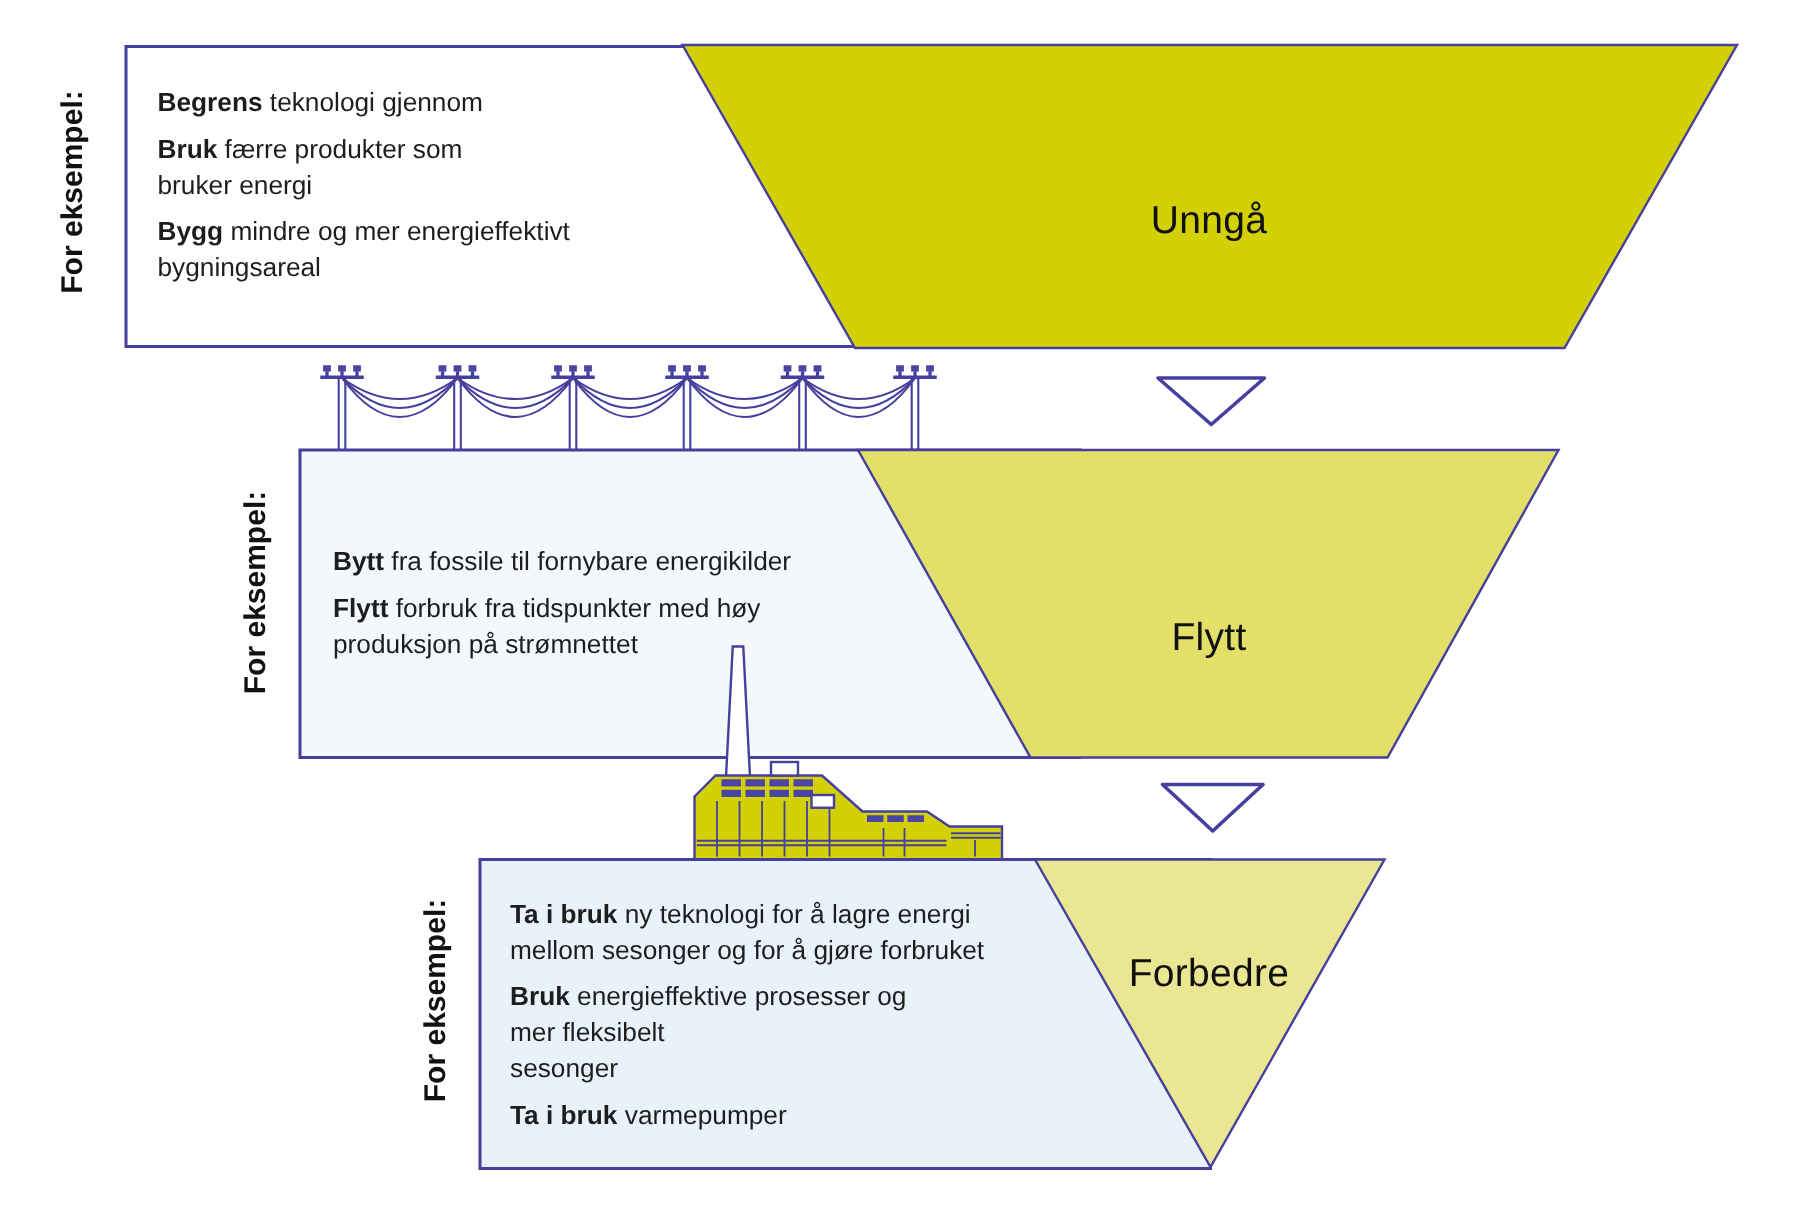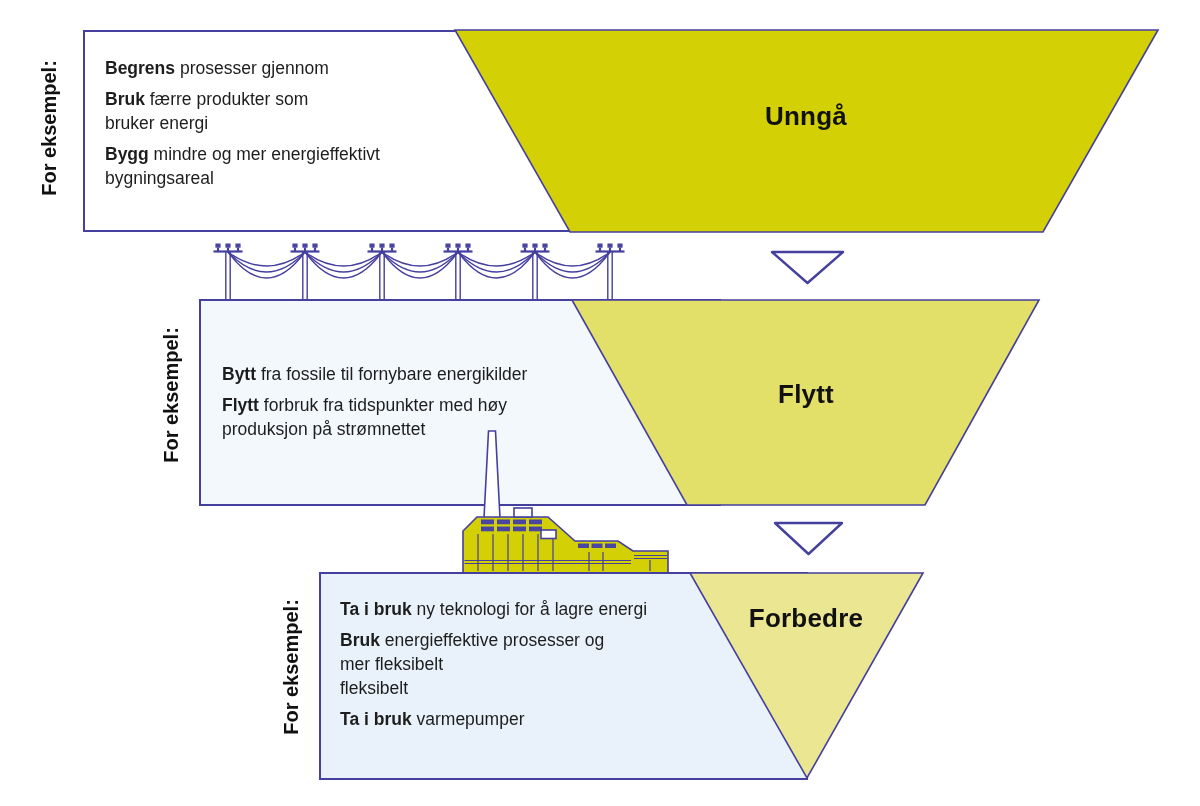--- a/index.html
+++ b/index.html
@@ -18,22 +18,22 @@
   .arrow{fill:#ffffff;stroke-width:2.4;stroke-linejoin:round;}
   .txt{position:absolute;font-size:17.5px;line-height:24px;}
   .line{white-space:nowrap;}
   .line b{font-weight:700;text-align:right;}
   .para{margin-top:7px;}
   .side-label{
     position:absolute;font-weight:700;font-size:20px;white-space:nowrap;color:#111;
     transform:translate(-50%,-50%) rotate(-90deg);
   }
   .shape-title{
-    position:absolute;font-weight:700;font-size:26px;color:#111;
-    transform:translate(-50%,-50%);white-space:nowrap;letter-spacing:.2px;
+    position:absolute;font-weight:400;font-size:26px;color:#111;
+    transform:translate(-50%,-50%);white-space:nowrap;letter-spacing:.2px;margin-top:31px;
   }
 </style>
 </head>
 <body>
 
 <div id="canvas">
 
   <svg id="diagram" width="1200" height="806" viewBox="0 0 1200 806" stroke="#453f9e">
     <defs>
       <g id="pole">
@@ -121,34 +121,35 @@
 
   <div class="side-label" style="left:49px;top:128px">For eksempel:</div>
   <div class="side-label" style="left:171px;top:395px">For eksempel:</div>
   <div class="side-label" style="left:291px;top:667px">For eksempel:</div>
 
   <div class="shape-title" style="left:806px;top:116px">Unngå</div>
   <div class="shape-title" style="left:806px;top:394px">Flytt</div>
   <div class="shape-title" style="left:806px;top:618px">Forbedre</div>
 
   <div class="txt" style="left:105px;top:56px">
-    <div class="line"><b>Begrens</b><span> prosesser gjennom</span></div>
+    <div class="line"><b>Begrens</b><span> teknologi gjennom</span></div>
     <div class="line para"><b>Bruk</b><span> færre produkter som</span></div>
     <div class="line"><b></b><span>bruker energi</span></div>
     <div class="line para"><b>Bygg</b><span> mindre og mer energieffektivt</span></div>
     <div class="line"><b></b><span>bygningsareal</span></div>
   </div>
 
   <div class="txt" style="left:222px;top:362px">
     <div class="line"><b>Bytt</b><span> fra fossile til fornybare energikilder</span></div>
     <div class="line para"><b>Flytt</b><span> forbruk fra tidspunkter med høy</span></div>
     <div class="line"><b></b><span>produksjon på strømnettet</span></div>
   </div>
 
   <div class="txt" style="left:340px;top:597px">
     <div class="line"><b>Ta i bruk</b><span> ny teknologi for å lagre energi</span></div>
+    <div class="line"><b></b><span>mellom sesonger og for å gjøre forbruket</span></div>
     <div class="line para"><b>Bruk</b><span> energieffektive prosesser og</span></div>
     <div class="line"><b></b><span>mer fleksibelt</span></div>
-    <div class="line"><b></b><span>fleksibelt</span></div>
+    <div class="line"><b></b><span>sesonger</span></div>
     <div class="line para"><b>Ta i bruk</b><span> varmepumper</span></div>
   </div>
 
 </div>
 
 </body></html>

